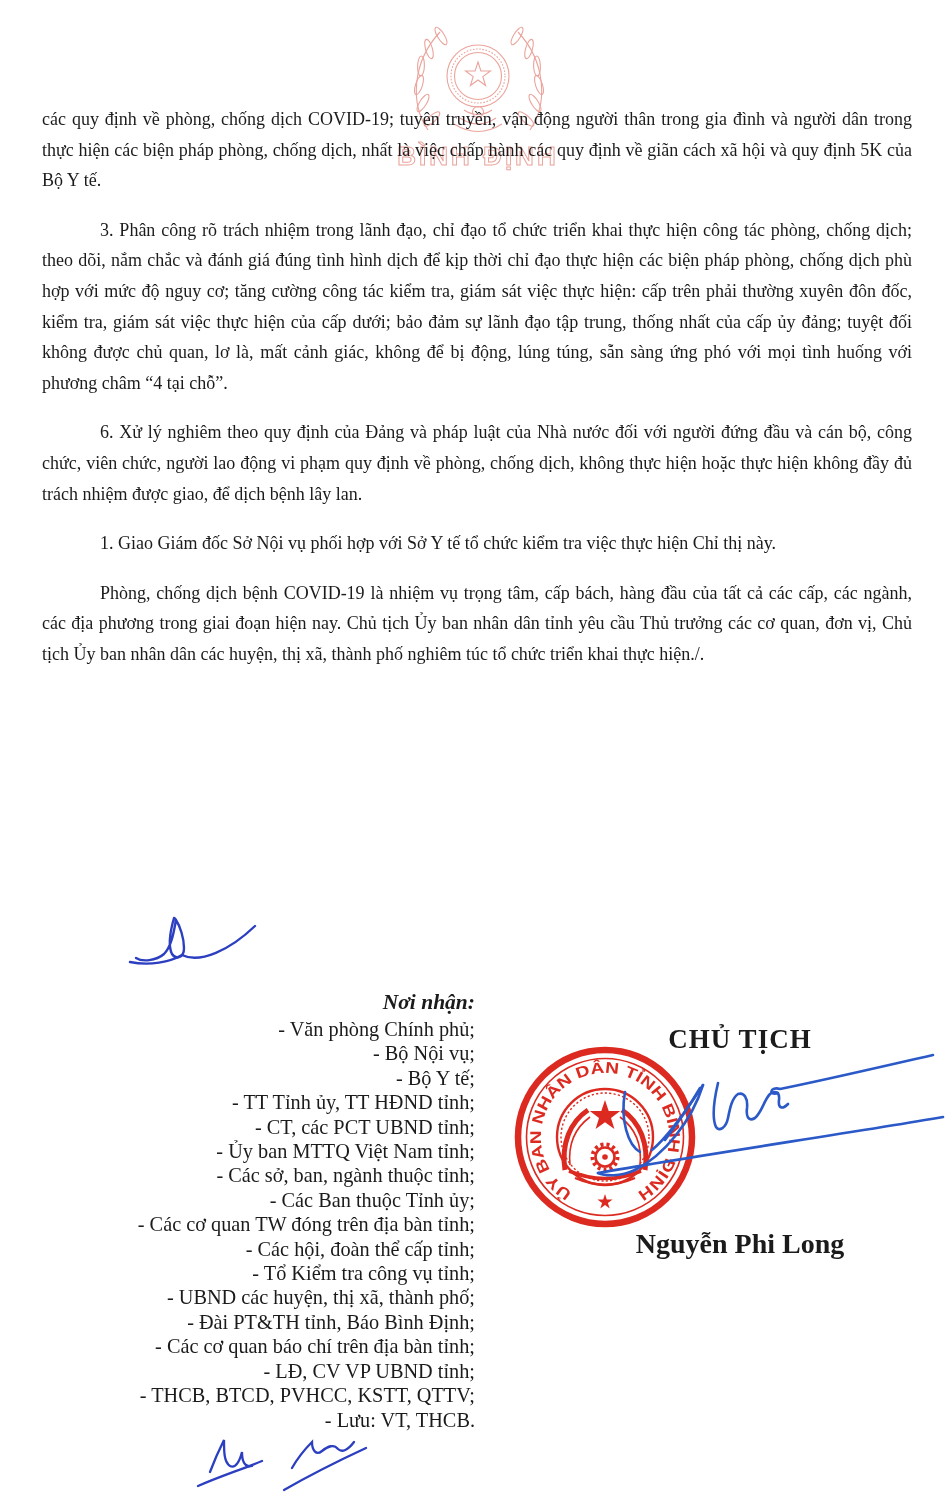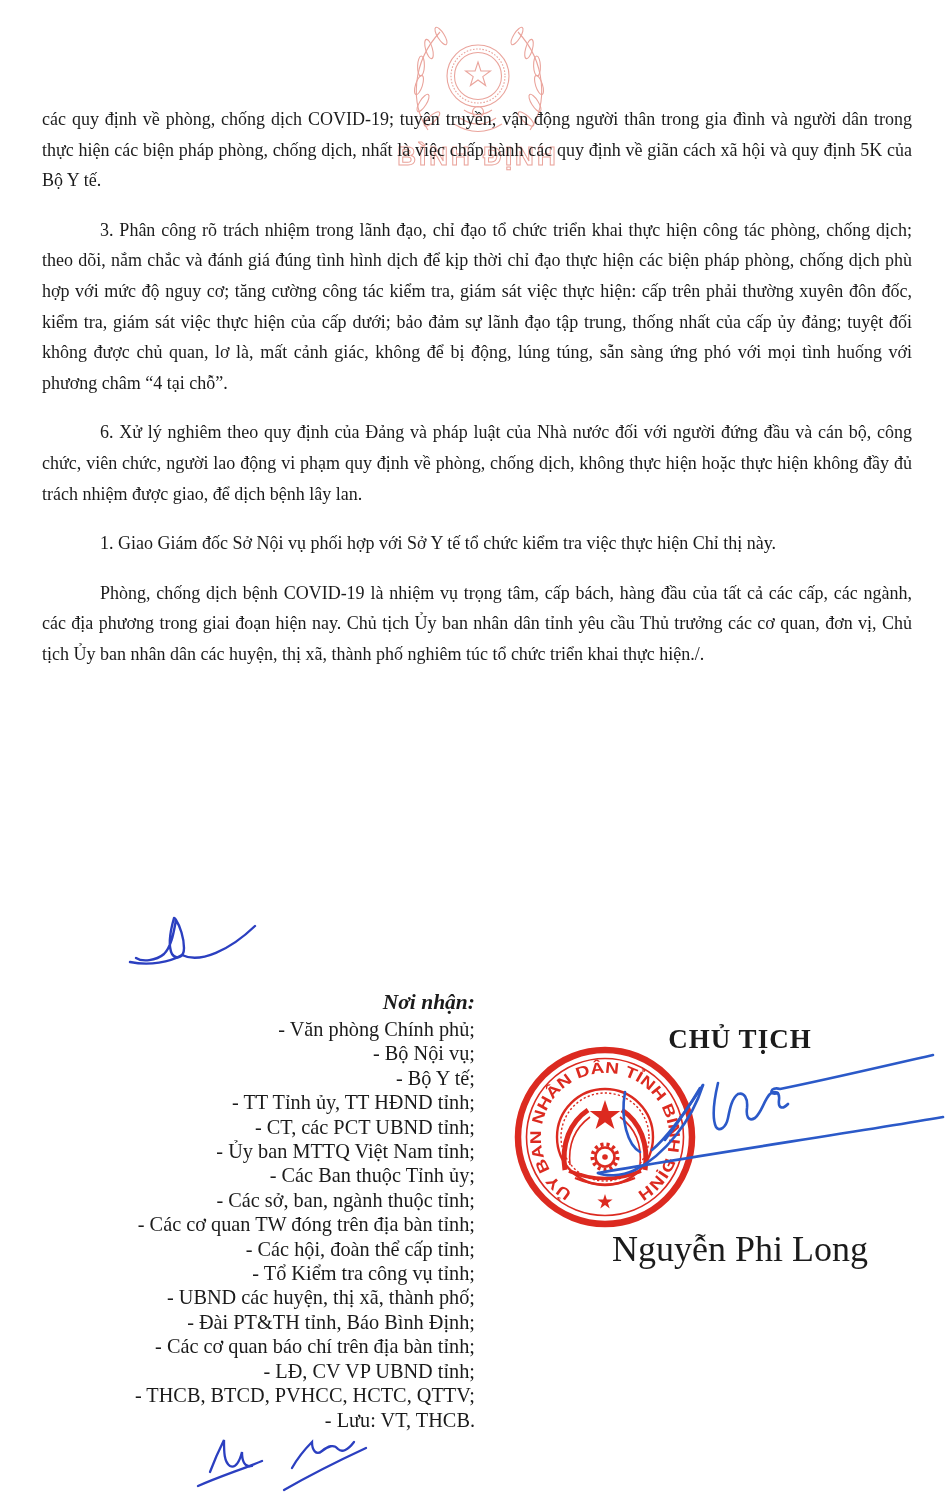--- a/index.html
+++ b/index.html
@@ -18,21 +18,21 @@
   .initial-mark{position:absolute;left:112px;top:908px;z-index:2;}
   .recipients{position:absolute;left:45px;top:990px;width:430px;z-index:1;text-align:right;}
   .recipients-label{font-weight:bold;font-style:italic;font-size:21.5px;margin:0 0 2px 12px;}
   .recipient-item{font-size:20.3px;line-height:24.4px;white-space:nowrap;}
   .chairman-title{
     position:absolute;left:530px;top:988px;width:420px;text-align:center;
     font-weight:bold;font-size:27px;letter-spacing:1px;z-index:1;margin-top:36px;
   }
   .signer-name{
     position:absolute;left:530px;top:1228px;width:420px;text-align:center;
-    font-weight:normal;font-size:36px;z-index:3;
+    font-weight:bold;font-size:28px;z-index:3;
   }
   .seal{position:absolute;left:512px;top:1044px;width:186px;height:186px;z-index:2;}
   .signature{position:absolute;left:430px;top:1040px;z-index:3;}
   .footer-initials{position:absolute;left:188px;top:1428px;z-index:2;}
 </style>
 </head>
 <body>
 
 <svg class="watermark" viewBox="0 0 162 160">
   <g fill="none" stroke="#eaa49c" stroke-width="1.1">
@@ -82,30 +82,30 @@
 </svg>
 
 <div class="recipients">
   <div class="recipients-label">Nơi nhận:</div>
   <div class="recipient-item">- Văn phòng Chính phủ;</div>
   <div class="recipient-item">- Bộ Nội vụ;</div>
   <div class="recipient-item">- Bộ Y tế;</div>
   <div class="recipient-item">- TT Tỉnh ủy, TT HĐND tỉnh;</div>
   <div class="recipient-item">- CT, các PCT UBND tỉnh;</div>
   <div class="recipient-item">- Ủy ban MTTQ Việt Nam tỉnh;</div>
+  <div class="recipient-item">- Các sở, ban, ngành thuộc tỉnh;</div>
   <div class="recipient-item">- Các Ban thuộc Tỉnh ủy;</div>
-  <div class="recipient-item">- Các sở, ban, ngành thuộc tỉnh;</div>
   <div class="recipient-item">- Các cơ quan TW đóng trên địa bàn tỉnh;</div>
   <div class="recipient-item">- Các hội, đoàn thể cấp tỉnh;</div>
   <div class="recipient-item">- Tổ Kiểm tra công vụ tỉnh;</div>
   <div class="recipient-item">- UBND các huyện, thị xã, thành phố;</div>
   <div class="recipient-item">- Đài PT&amp;TH tỉnh, Báo Bình Định;</div>
   <div class="recipient-item">- Các cơ quan báo chí trên địa bàn tỉnh;</div>
   <div class="recipient-item">- LĐ, CV VP UBND tỉnh;</div>
-  <div class="recipient-item">- THCB, BTCD, PVHCC, HCTC, QTTV;</div>
+  <div class="recipient-item">- THCB, BTCD, PVHCC, KSTT, QTTV;</div>
   <div class="recipient-item">- Lưu: VT, THCB.</div>
 </div>
 
 <div class="chairman-title">CHỦ TỊCH</div>
 
 <svg class="seal" viewBox="0 0 186 186">
   <g stroke="#dc2a20" fill="none">
     <circle cx="93" cy="93" r="87" stroke-width="6.5"></circle>
     <circle cx="93" cy="93" r="78.5" stroke-width="1.6"></circle>
 

